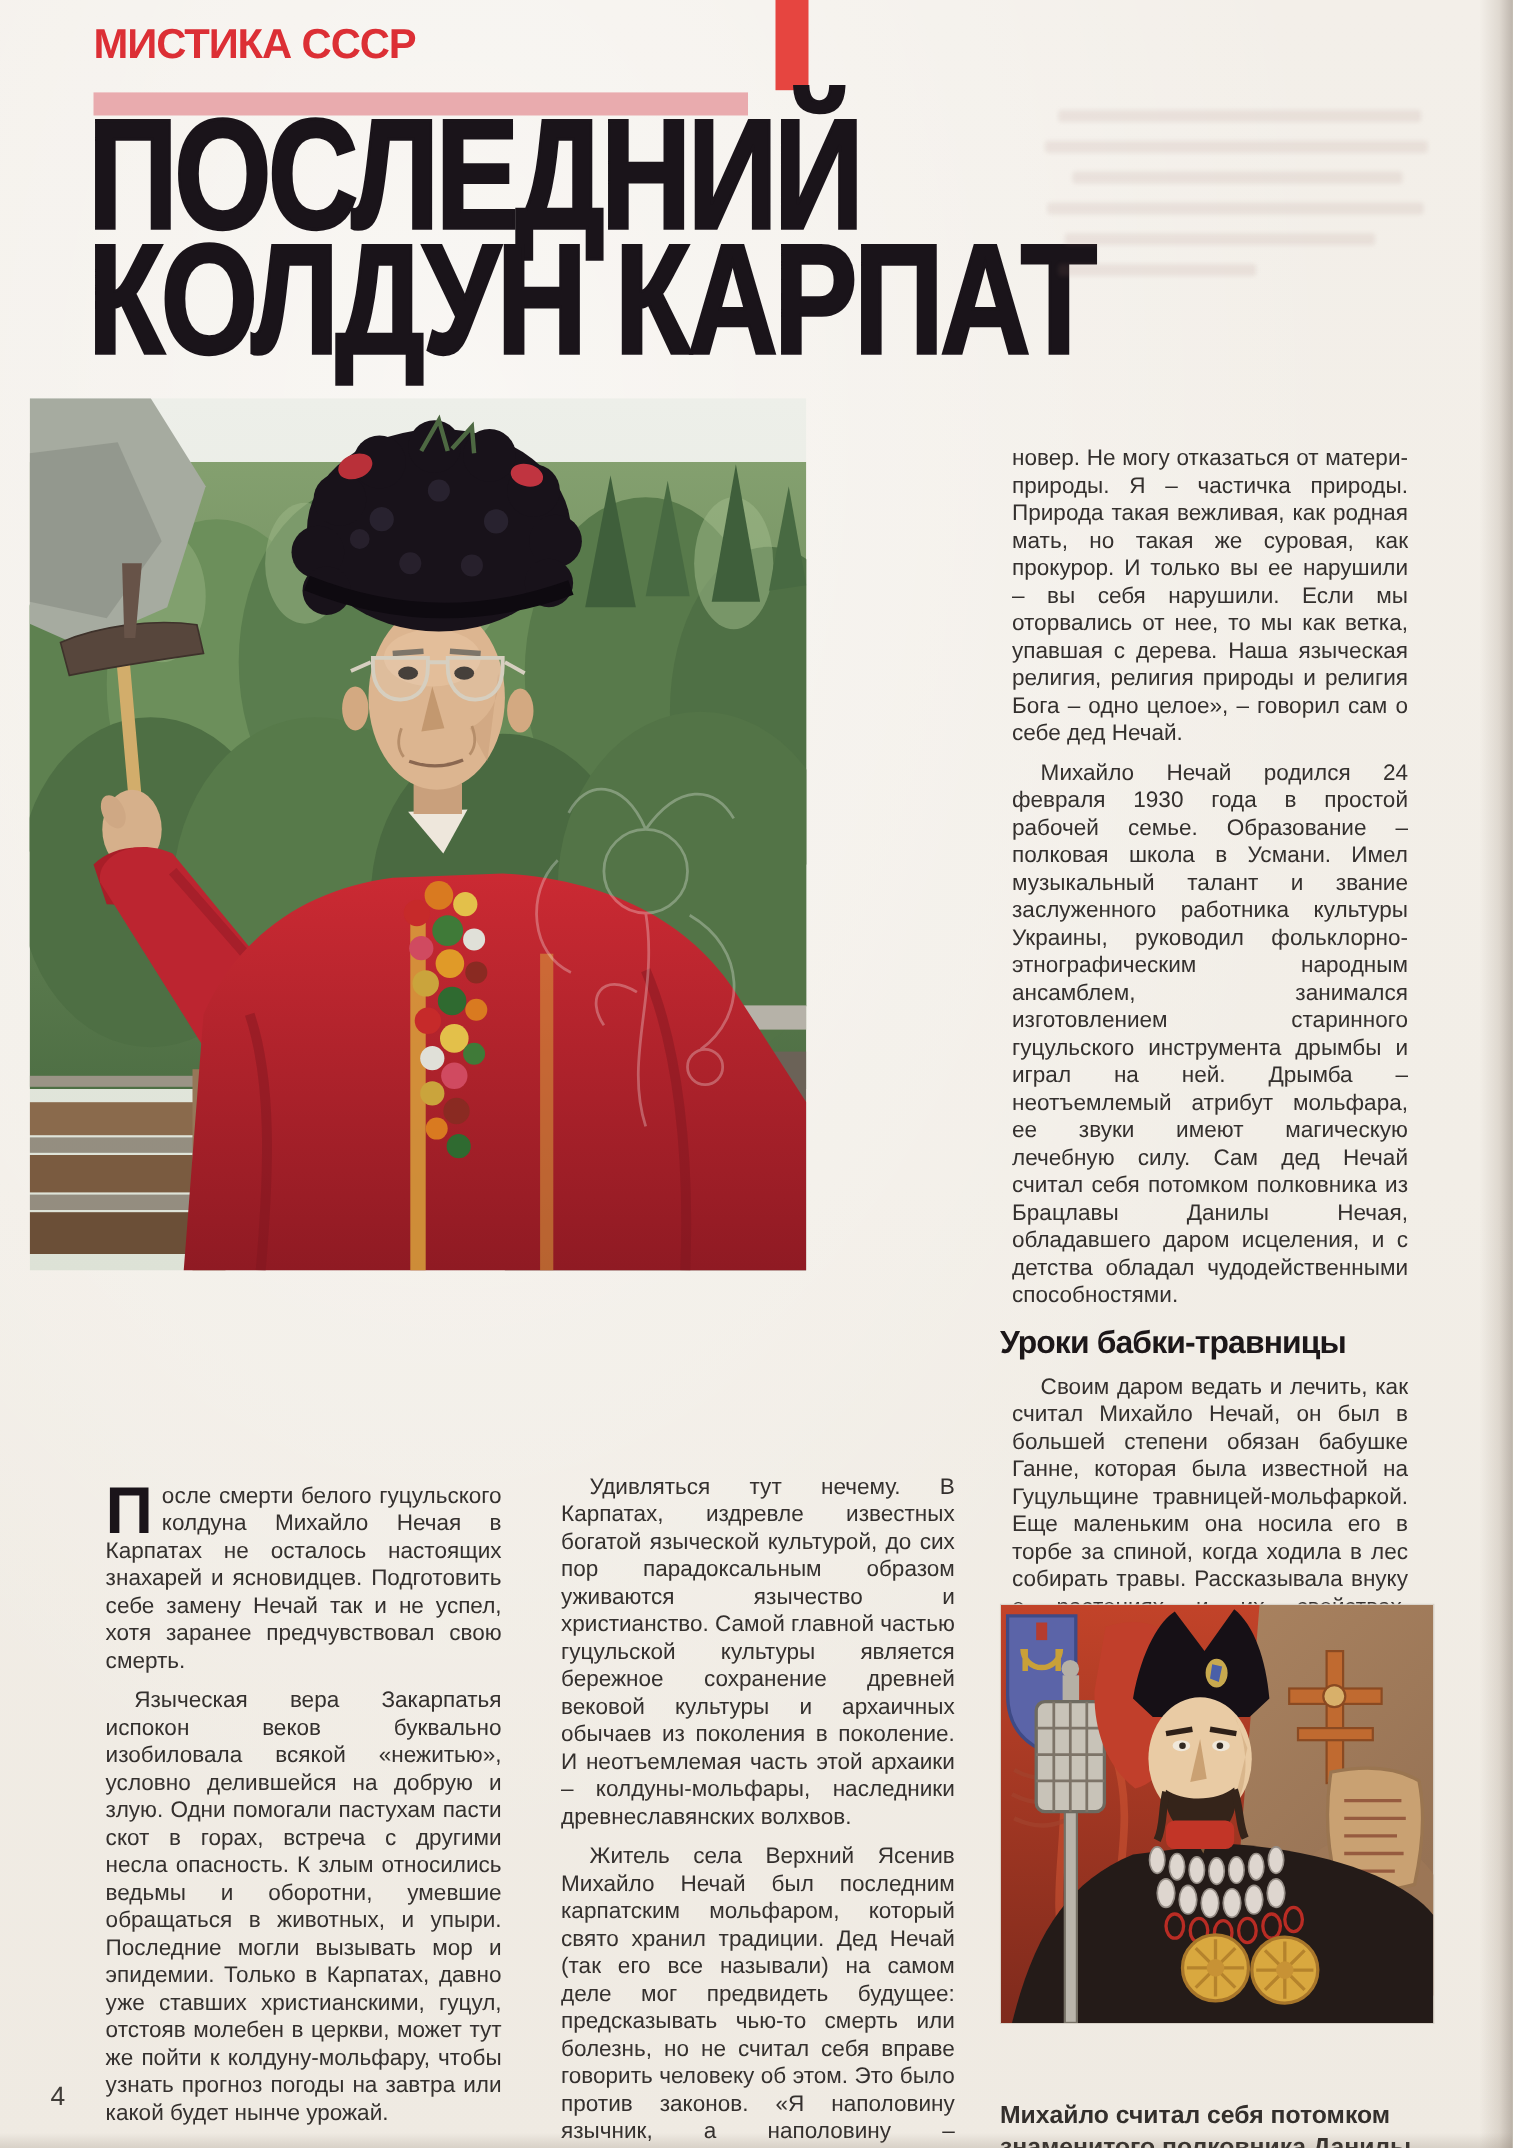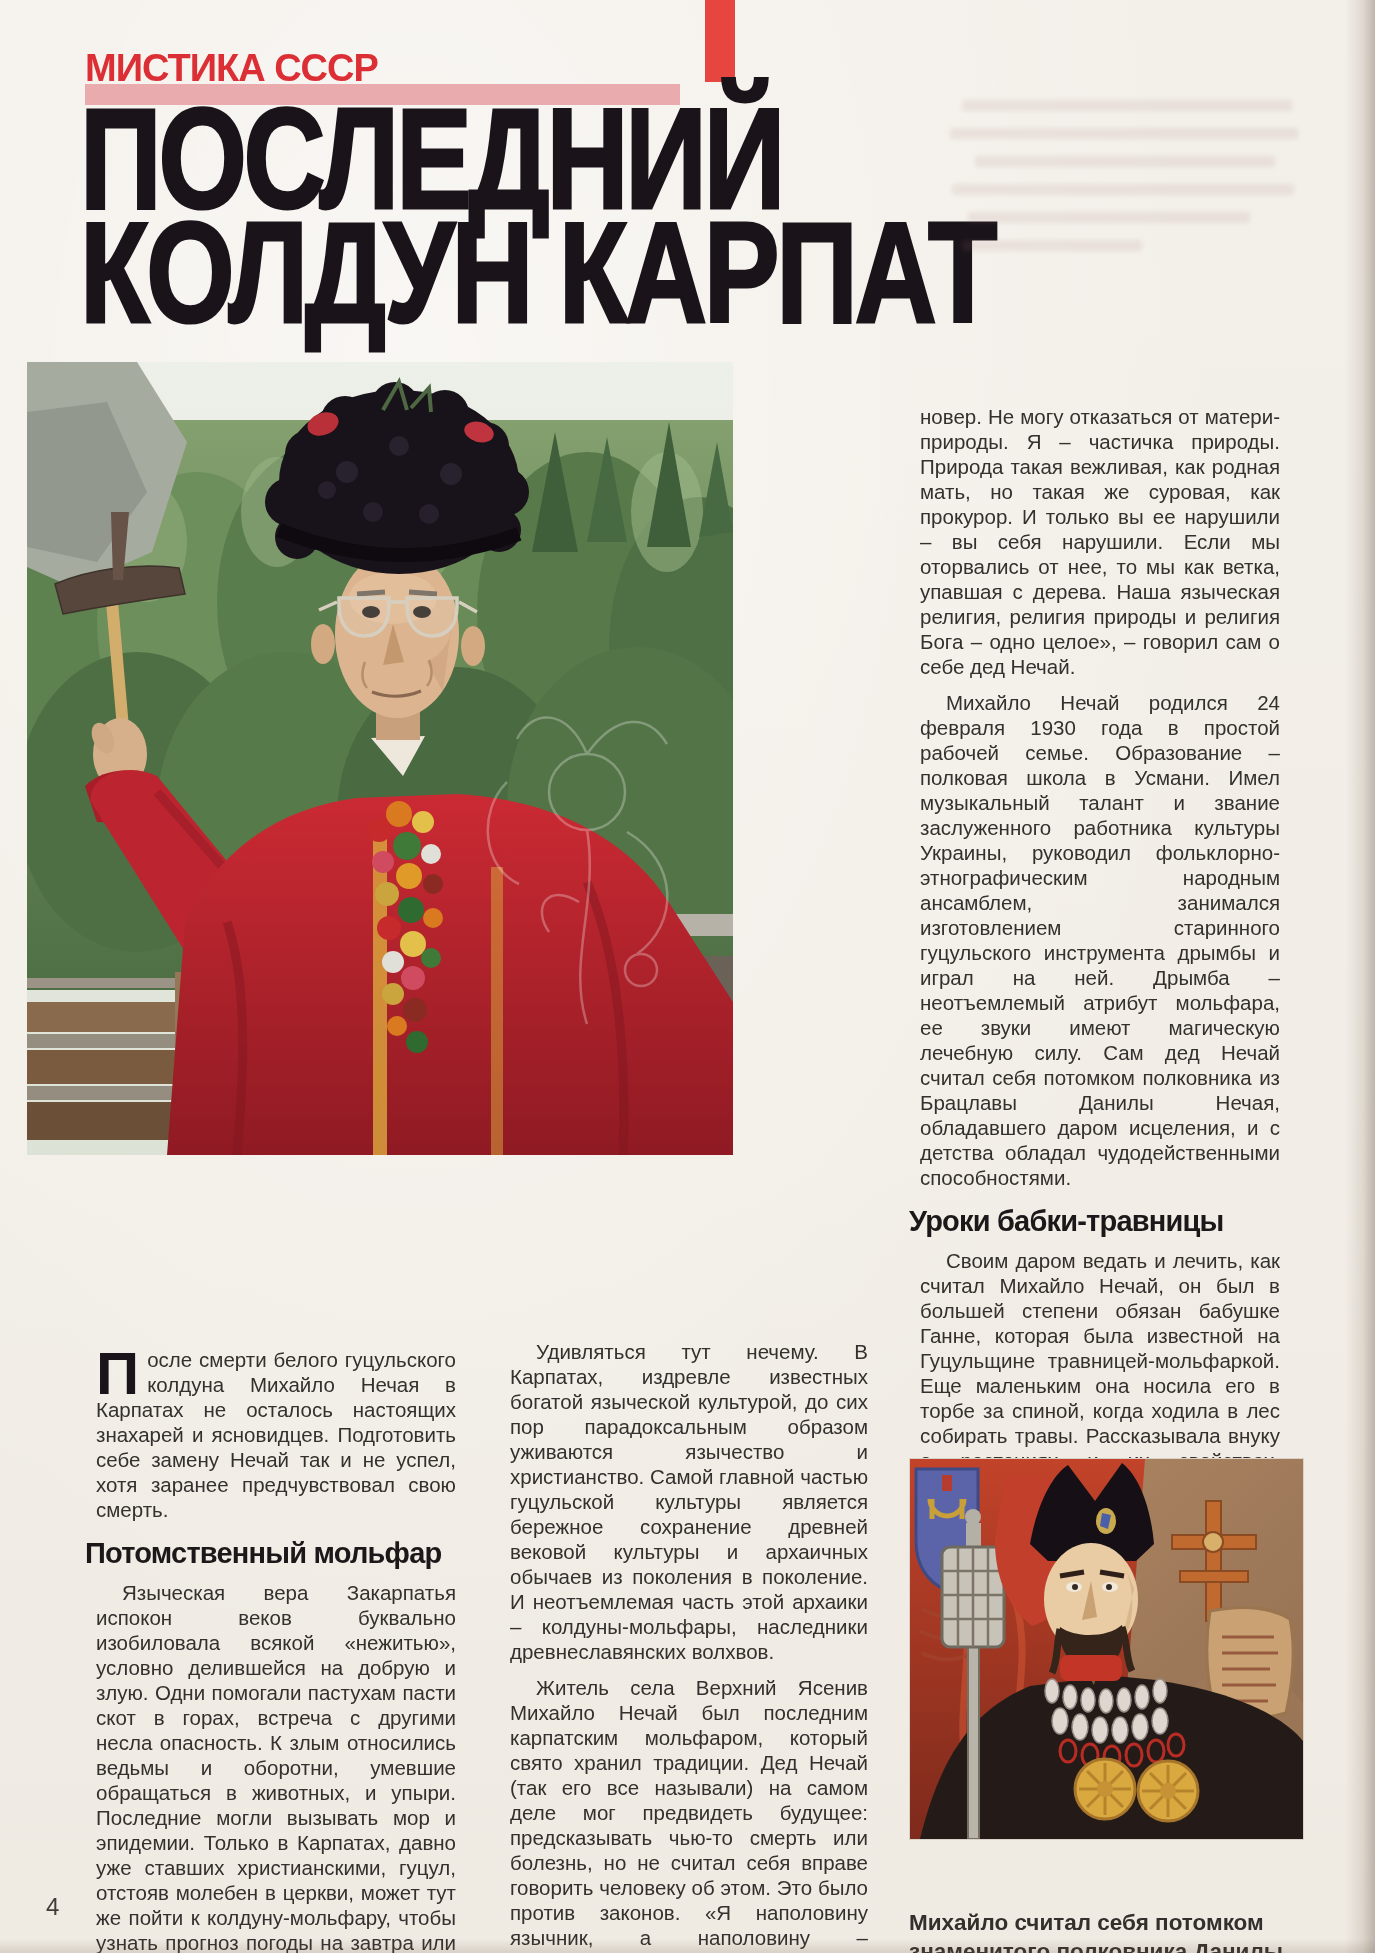--- a/index.html
+++ b/index.html
@@ -6,21 +6,21 @@
   #page{
     position:relative;width:1375px;height:1953px;margin:0 auto;overflow:hidden;
     background:
       radial-gradient(ellipse at 30% 20%, rgba(255,255,255,.5), rgba(255,255,255,0) 60%),
       linear-gradient(180deg,#f3efe9 0%,#f2eee7 55%,#efeae2 100%);
     font-family:"Liberation Sans", sans-serif;
     color:#34302e;
   }
   .abs{position:absolute;}
   
-  .kicker{left:85px;top:20px;font-size:38px;font-weight:bold;letter-spacing:-1px;color:#dc2f35;margin-top:27px;}
+  .kicker{left:85px;top:20px;font-size:38px;font-weight:bold;letter-spacing:-1px;color:#dc2f35;}
   .pink-band{left:85px;top:84px;width:595px;height:21px;background:#e9abae;}
   .red-bar{left:705px;top:0;width:30px;height:82px;background:#e64540;}
   .headline{left:80px;color:#1a141a;font-weight:bold;font-size:142px;line-height:1;
     letter-spacing:-4px;transform:scale(.80,1);transform-origin:0 0;white-space:nowrap;
     -webkit-text-stroke:3px #1a141a;}
   .hl1{top:88px;}
   .hl2{top:202px;}
   
   .photo{left:27px;top:362px;width:706px;height:793px;display:block;}
   .portrait{left:909px;top:1458px;width:393px;height:380px;display:block;border:1px solid #d8d2c8;}
@@ -219,21 +219,20 @@
       <path d="M552,540 C520,520 505,546 522,570"></path>
       <path d="M600,470 C652,500 652,562 610,592"></path>
       <circle cx="614" cy="608" r="16"></circle>
       <path d="M480,420 C450,450 456,506 492,522"></path>
     </g>
   </svg>
 
 
   <div class="abs col col1">
     <p><span class="dropcap">П</span><span>осле смерти белого гуцульского колдуна Михайло Нечая в Карпатах не осталось настоящих знахарей и ясновидцев. Подготовить себе замену Нечай так и не успел, хотя заранее предчувствовал свою смерть.</span></p>
-    <h2 class="subhead">Потомственный мольфар</h2>
     <p class="ind">Языческая вера Закарпатья испокон веков буквально изобиловала всякой «нежитью», условно делившейся на добрую и злую. Одни помогали пастухам пасти скот в горах, встреча с другими несла опасность. К злым относились ведьмы и оборотни, умевшие обращаться в животных, и упыри. Последние могли вызывать мор и эпидемии. Только в Карпатах, давно уже ставших христианскими, гуцул, отстояв молебен в церкви, может тут же пойти к колдуну-мольфару, чтобы узнать прогноз погоды на завтра или какой будет нынче урожай.</p>
   </div>
 
   <div class="abs col col2">
     <p class="ind">Удивляться тут нечему. В Карпатах, издревле известных богатой языческой культурой, до сих пор парадоксальным образом уживаются язычество и христианство. Самой главной частью гуцульской культуры является бережное сохранение древней вековой культуры и архаичных обычаев из поколения в поколение. И неотъемлемая часть этой архаики – колдуны-мольфары, наследники древнеславянских волхвов.</p>
     <p class="ind">Житель села Верхний Ясенив Михайло Нечай был последним карпатским мольфаром, который свято хранил традиции. Дед Нечай (так его все называли) на самом деле мог предвидеть будущее: предсказывать чью-то смерть или болезнь, но не считал себя вправе говорить человеку об этом. Это было против законов. «Я наполовину язычник, а наполовину – православной веры христианин. Верю в Бога. Я – род-</p>
   </div>
 
   <div class="abs col col3">
     <p>новер. Не могу отказаться от матери-природы. Я – частичка природы. Природа такая вежливая, как родная мать, но такая же суровая, как прокурор. И только вы ее нарушили – вы себя нарушили. Если мы оторвались от нее, то мы как ветка, упавшая с дерева. Наша языческая религия, религия природы и религия Бога – одно целое», – говорил сам о себе дед Нечай.</p>

